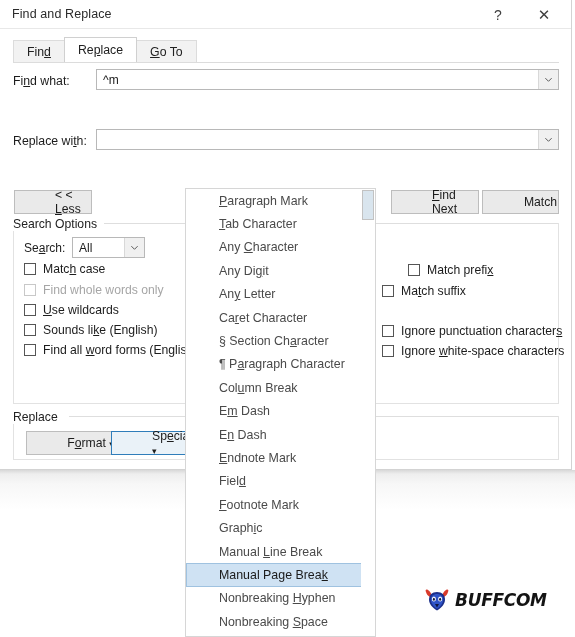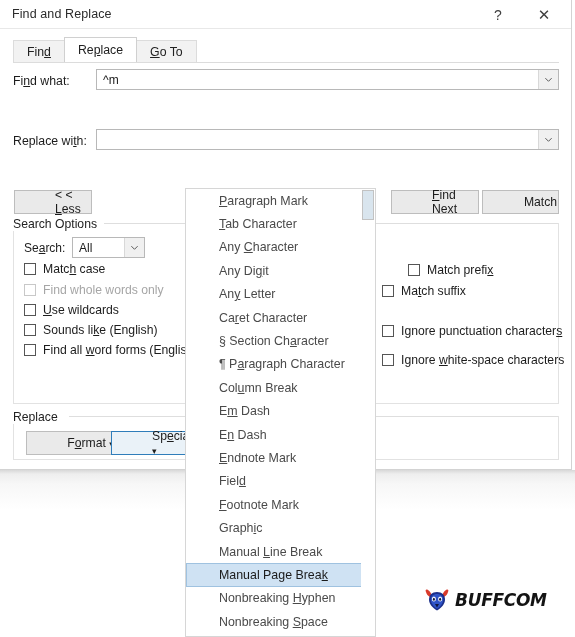--- a/index.html
+++ b/index.html
@@ -361,21 +361,21 @@
       <span>Match prefi<u>x</u></span>
     </div>
     <div class="cbrow" style="left:382px; top:284px;">
       <span class="cbbox"></span>
       <span>Ma<u>t</u>ch suffix</span>
     </div>
     <div class="cbrow" style="left:382px; top:324px;">
       <span class="cbbox"></span>
       <span>Ignore punctuation character<u>s</u></span>
     </div>
-    <div class="cbrow" style="left:382px; top:344px;margin-top:9px;">
+    <div class="cbrow" style="left:382px; top:344px;">
       <span class="cbbox"></span>
       <span>Ignore <u>w</u>hite-space characters</span>
     </div>
 
     <div class="group-title" style="left:13px; top:410px;">Replace</div>
     <div class="group-rule" style="left:69px; top:416px; width:490px;"></div>
     <div class="group-box" style="left:13px; top:416px; width:546px; height:44px;"></div>
 
     <div class="btn" style="left:26px; top:431px; width:89px;">
       <span>F<u>o</u>rmat <span style="font-size:9px;">▾</span></span>

